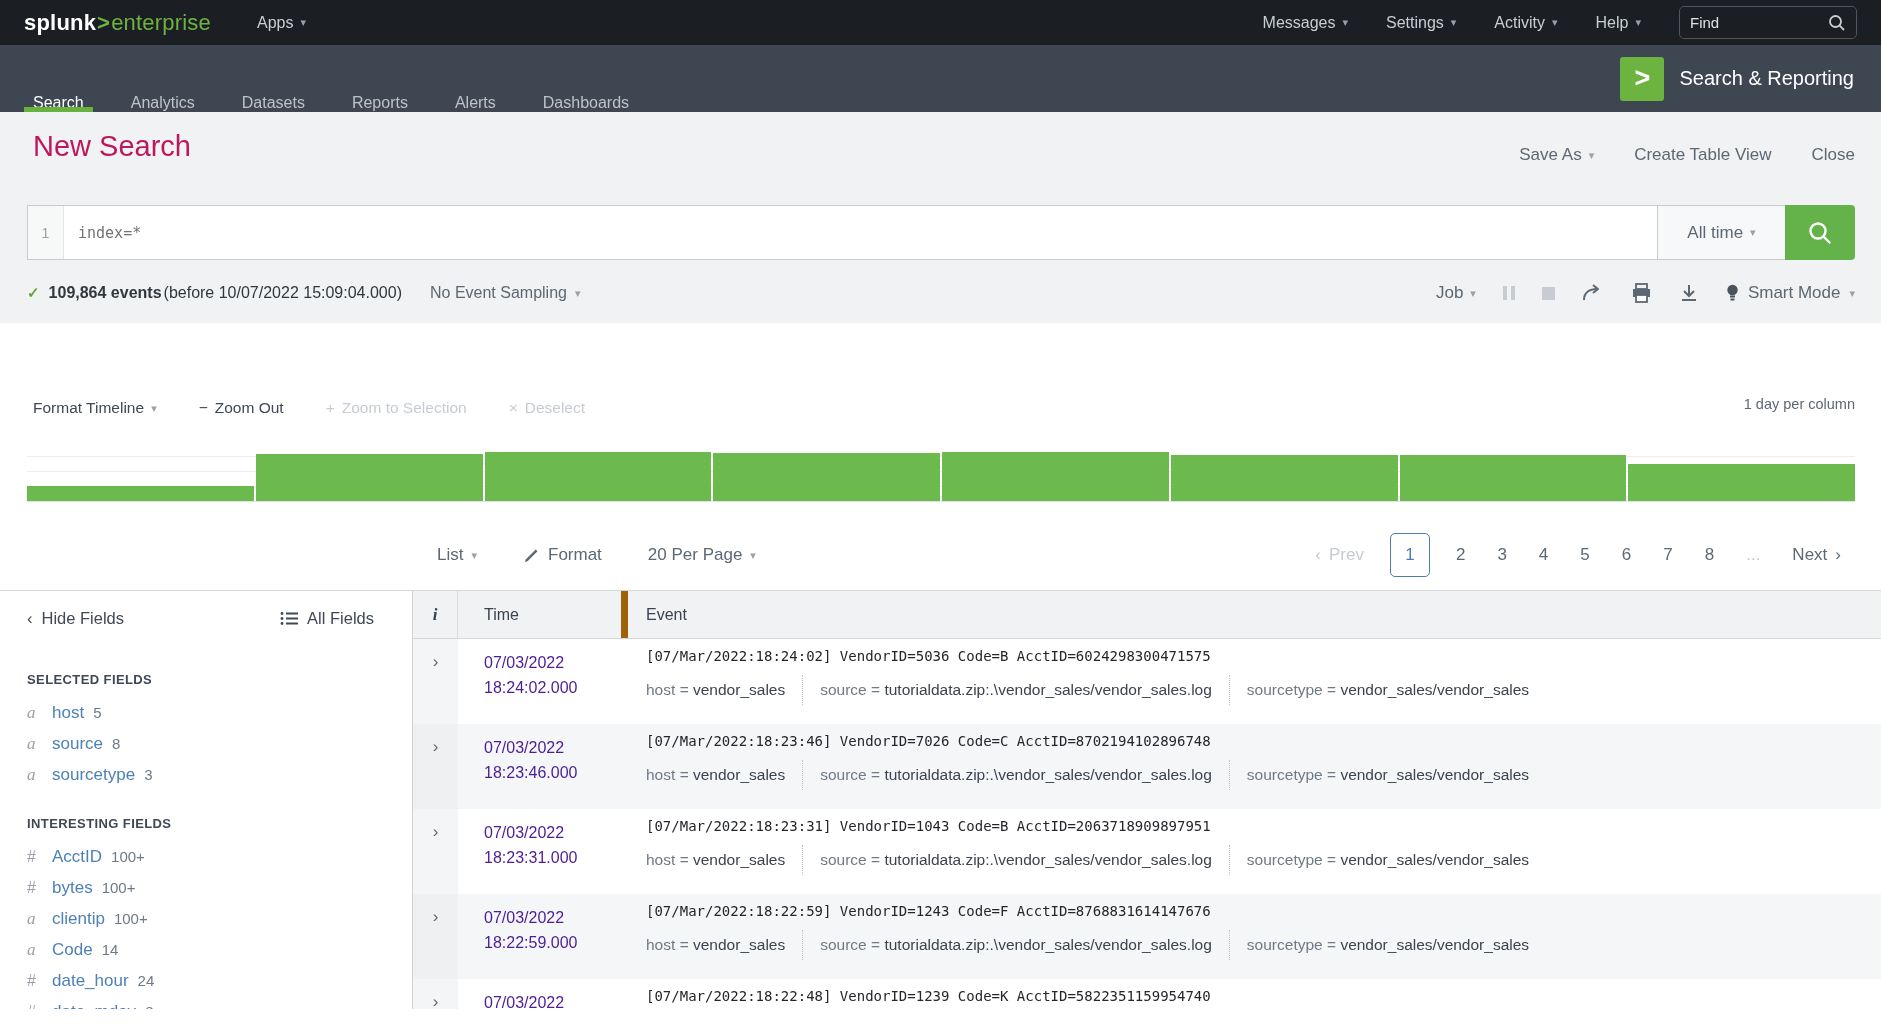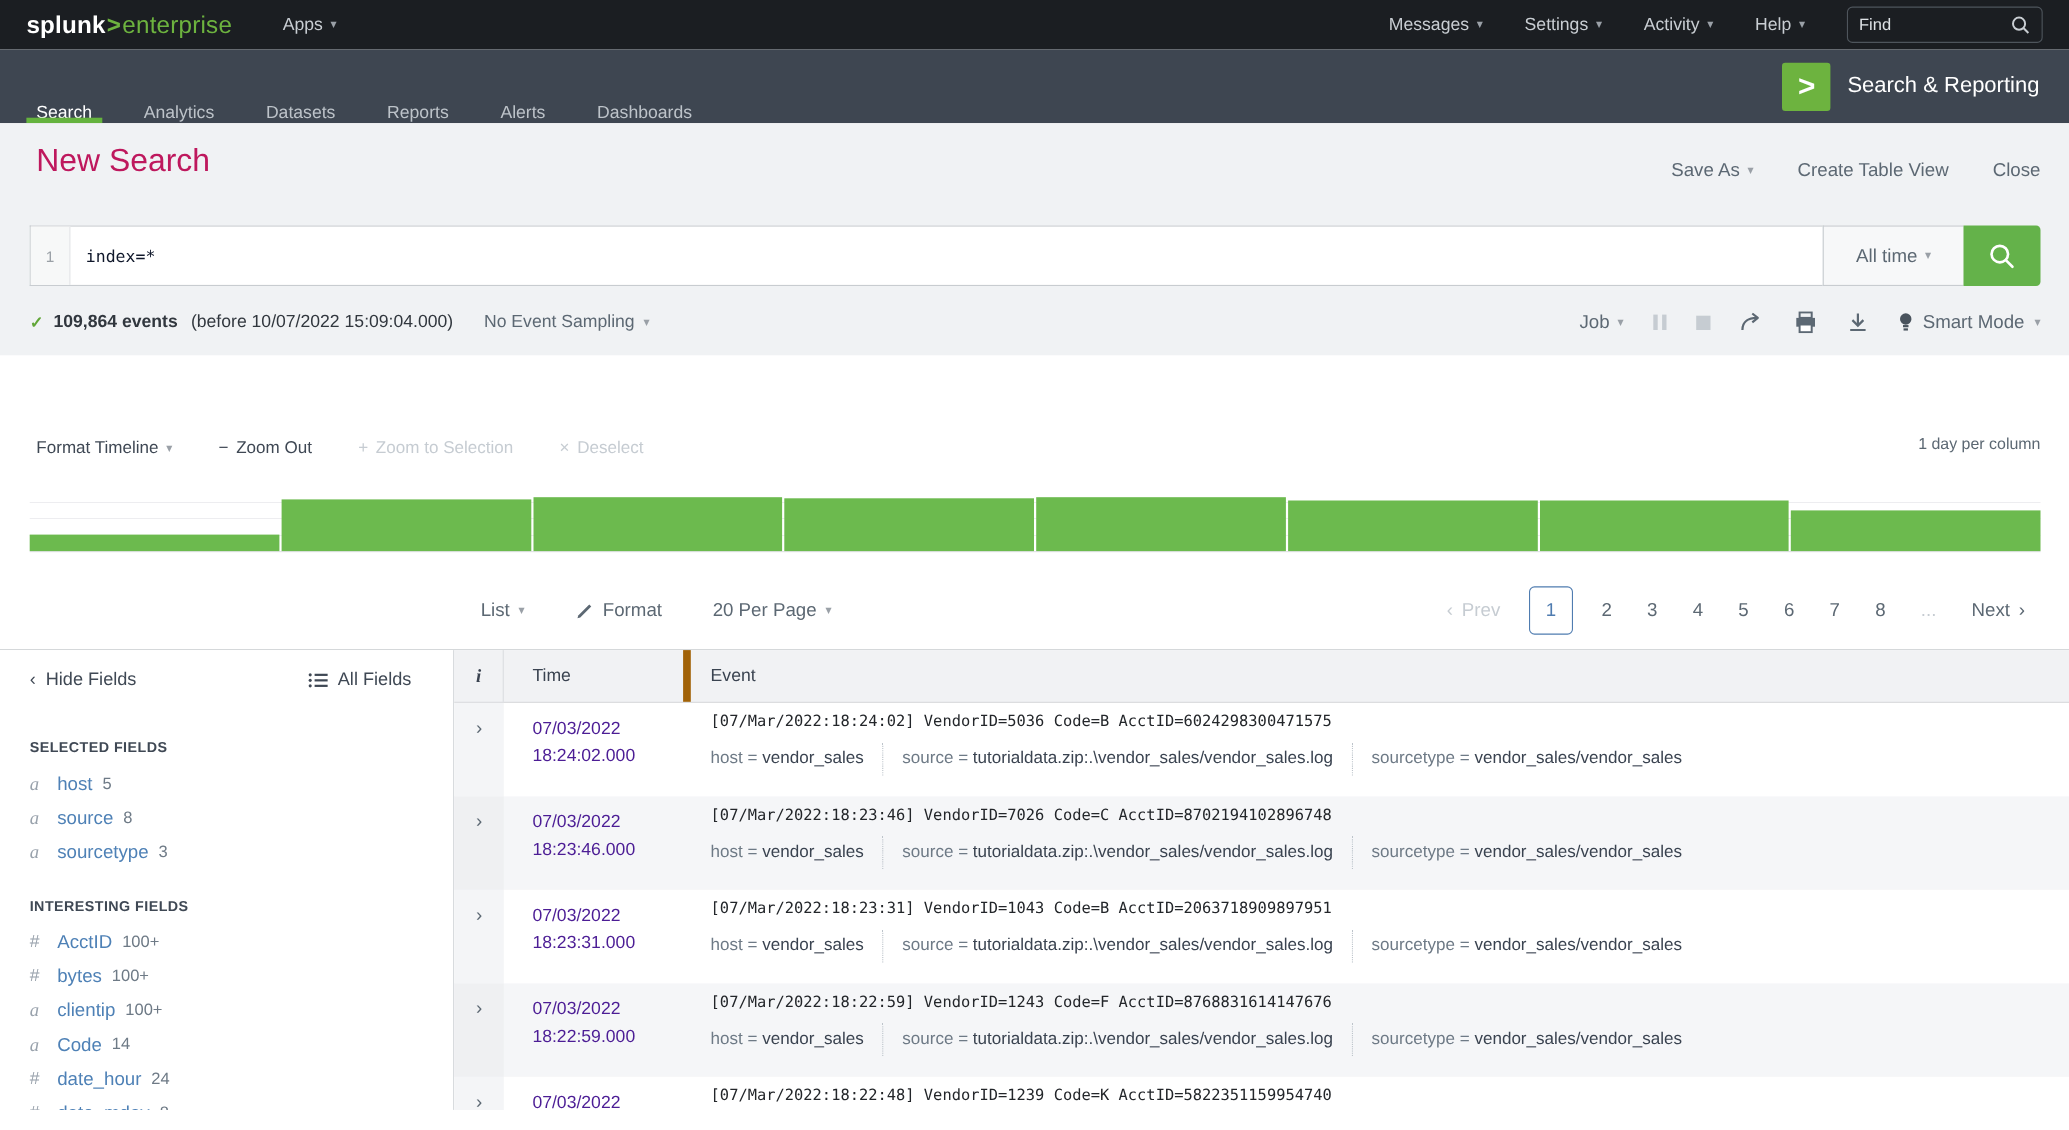--- a/index.html
+++ b/index.html
@@ -42,31 +42,31 @@
   .page-title { position:absolute; left:33px; top:18px; font-size:29px; font-weight:500; color:#be185d; }
   .header-actions { position:absolute; right:26px; top:33px; display:flex; gap:40px; align-items:center;
               font-size:17px; color:#5c6873; }
   .hdr-act { display:flex; align-items:center; gap:7px; cursor:pointer; }
 
   .search-row { position:absolute; left:27px; right:26px; top:93px; height:55px; display:flex; }
   .query-box { flex:1; background:#fff; border:1px solid #c8ccd0; border-right:none; display:flex; }
   .query-gutter { width:36px; background:#f7f8f8; border-right:1px solid #e4e6e8; display:flex;
               align-items:center; justify-content:center; color:#9aa0a6; font-size:14px; }
   .query-text { display:flex; align-items:center; padding-left:14px;
-              font-family:"DejaVu Sans Mono", monospace; font-size:15px; color:#0f172a; flex:1; }
+              font-family:"DejaVu Sans Mono", monospace; font-size:15px; color:#737373; flex:1; }
   .timerange { width:128px; background:#f7f8f9; border:1px solid #c8ccd0; border-right:none;
               display:flex; align-items:center; justify-content:center; gap:7px; color:#5c6873;
               font-size:17px; cursor:pointer; }
   .search-btn { width:70px; background:#64b24a; border-radius:0 4px 4px 0; display:flex;
               align-items:center; justify-content:center; cursor:pointer; }
 
   .status-row { position:absolute; left:27px; right:26px; top:160px; height:42px; display:flex;
               align-items:center; font-size:16px; color:#31373e; }
   .chk { color:#61a637; font-weight:700; margin-right:9px; font-size:15px; }
-  .evt-count { font-weight:700; margin-right:12px; }
+  .evt-count { font-weight:700; margin-right:2px; }
   .sampling { color:#5c6873; margin-left:28px; display:flex; gap:8px; align-items:center; cursor:pointer; }
   .status-right { margin-left:auto; display:flex; align-items:center; gap:27px; color:#5c6873; }
   .job { display:flex; gap:7px; align-items:center; cursor:pointer; font-size:17px; }
   .ic-pause { display:flex; gap:4px; }
   .ic-pause i { display:block; width:4px; height:14px; background:#c6ccd2; }
   .ic-stop { width:13px; height:13px; background:#c6ccd2; }
   .smart { display:flex; align-items:center; gap:9px; cursor:pointer; font-size:17px; }
 
   
   #tabsband { position:absolute; left:0; top:323px; width:1881px; height:66px; background:#fff;

